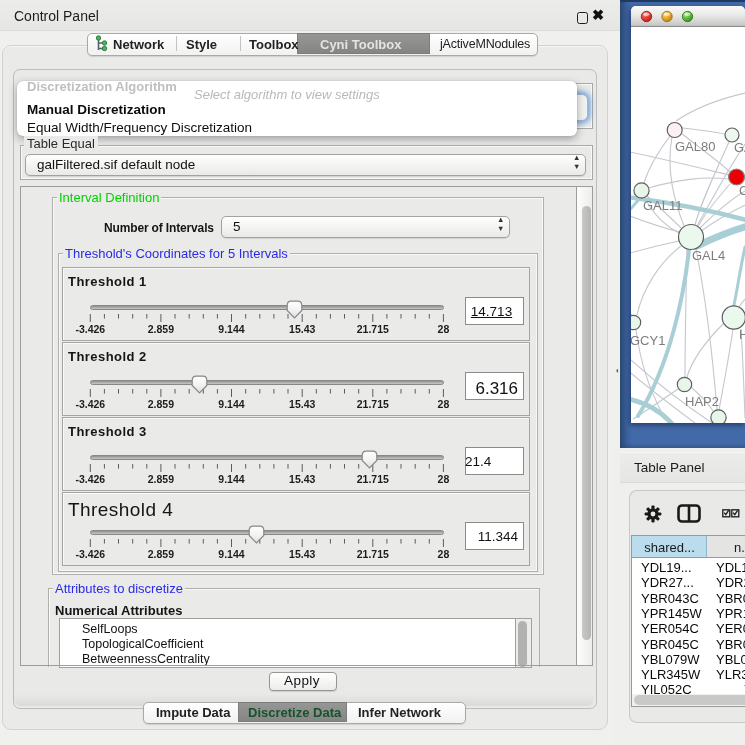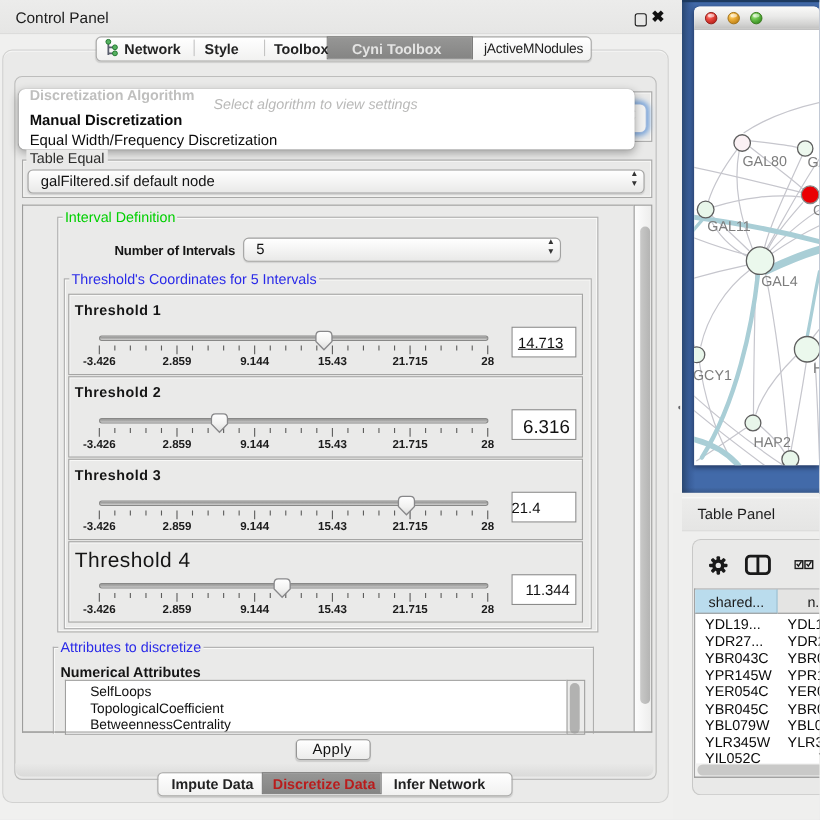--- a/index.html
+++ b/index.html
@@ -279,21 +279,21 @@
 <div class="txt" style="left:82px;top:637px;font-size:12.5px;color:#111;">TopologicalCoefficient</div>
 <div class="txt" style="left:82px;top:652px;font-size:12.5px;color:#111;">BetweennessCentrality</div>
 <div class="abs" style="left:20px;top:665px;width:573px;height:1px;background:#9d9d9c;"></div>
 
 <div class="abs" style="left:269px;top:672px;width:66px;height:17px;border:1px solid #969695;border-radius:4px;background:linear-gradient(#ffffff,#ececeb);box-shadow:0 1px 1px rgba(0,0,0,.12);"></div>
 <div class="txt" style="left:269px;top:673px;width:66px;text-align:center;font-size:13.5px;letter-spacing:0.4px;color:#111;">Apply</div>
 
 <div class="abs" style="left:143px;top:702px;width:321px;height:20px;border:1px solid #a9a9a8;border-radius:5px;background:linear-gradient(#ffffff,#f1f1f0);box-shadow:0 1px 1px rgba(0,0,0,.12);"></div>
 <div class="abs" style="left:238px;top:702px;width:109px;height:20px;background:linear-gradient(#969695,#858584);border:1px solid #7d7d7c;box-sizing:border-box;"></div>
 <div class="txt" style="left:156px;top:705px;font-size:13px;font-weight:bold;color:#222;">Impute Data</div>
-<div class="txt" style="left:248px;top:705px;font-size:13px;font-weight:bold;color:#b91c1c;">Discretize Data</div>
+<div class="txt" style="left:248px;top:705px;font-size:13px;font-weight:bold;color:#14532d;">Discretize Data</div>
 <div class="txt" style="left:358px;top:705px;font-size:13px;font-weight:bold;color:#222;">Infer Network</div>
 <div class="txt" style="left:615px;top:366px;font-size:8px;color:#66666a;">◖</div>
 
 <div class="abs" style="left:620px;top:0;width:125px;height:449px;background:linear-gradient(to right,#2a4872 0,#3a5f9b 7px,#426aa9 12px,#426aa9 100%);"></div>
 <div class="abs" style="left:620px;top:0;width:125px;height:2px;background:#1d3a5f;"></div>
 <div class="abs" style="left:620px;top:443px;width:125px;height:6px;background:linear-gradient(rgba(40,60,90,0),rgba(40,60,90,.45));"></div>
 
 <div class="abs" style="left:631px;top:6px;width:114px;height:417px;background:#ffffff;border-radius:5px 5px 0 0;box-shadow:-1px 2px 5px rgba(0,0,20,.45);"></div>
 <div class="abs" style="left:631px;top:6px;width:114px;height:20px;background:linear-gradient(#fafaf9 0,#e9e9e8 45%,#d3d3d2 80%,#c2c2c1 100%);border-bottom:1px solid #8a8a89;border-radius:5px 5px 0 0;"></div>
 <svg class="abs" style="left:631px;top:6px;" width="114" height="21" viewBox="0 0 114 21">

